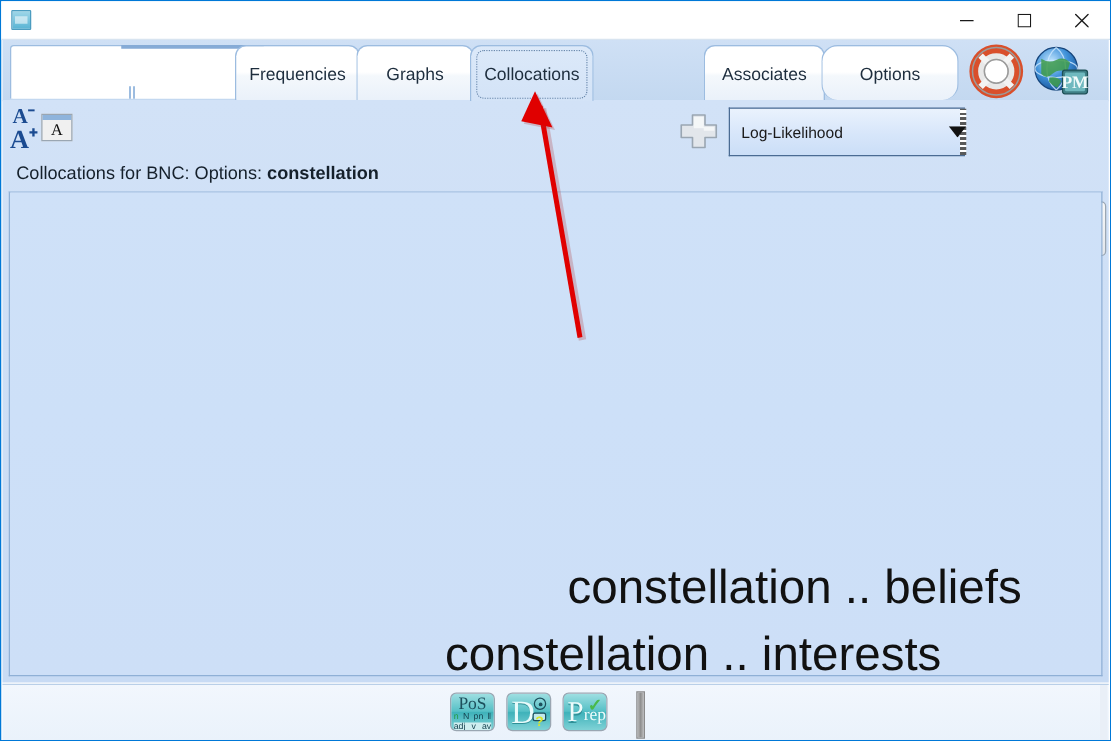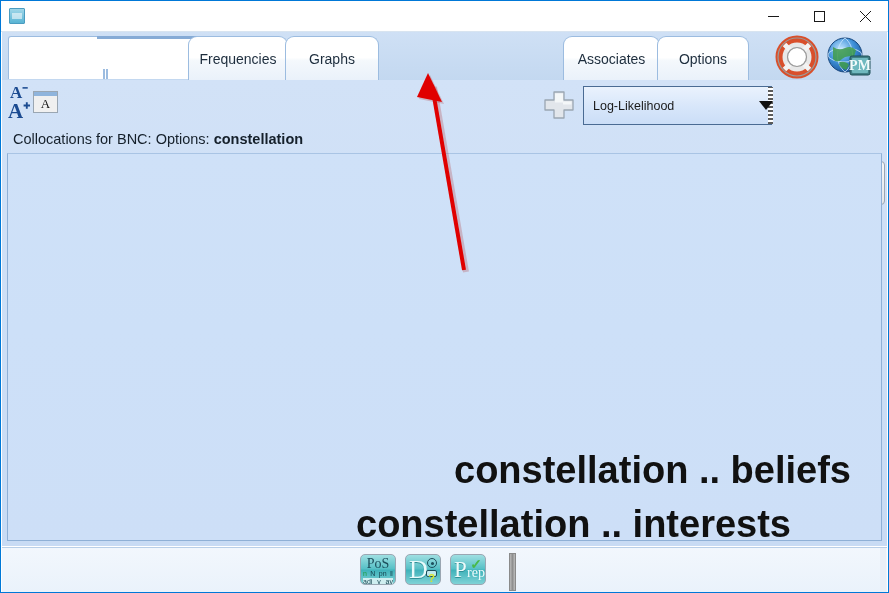--- a/index.html
+++ b/index.html
@@ -315,21 +315,20 @@
     background: linear-gradient(#cfe1f8 0%, #cde0f8 45%, #cddff7 100%);
     box-sizing: border-box;
     overflow: hidden;
   }
   .cloud-word {
     position: absolute;
     color: #111111;
     white-space: nowrap;
     font-family: "Liberation Sans", sans-serif;
     cursor: default;
-    font-weight: bold;
   }
   #cloud-word-0 { left: 446px; top: 295px; font-size: 38px; }
   #cloud-word-1 { left: 348px; top: 349px; font-size: 38px; }
 
   
   #annotation-arrow {
     position: absolute;
     left: 0; top: 0;
     width: 889px; height: 593px;
     pointer-events: none;
@@ -460,27 +459,31 @@
     </div>
 
     <div class="tab" style="left:186px; width:100px;">
       <span class="tab-label">Frequencies</span>
     </div>
 
     <div class="tab" style="left:283px; width:94px;">
       <span class="tab-label">Graphs</span>
     </div>
 
+    <div class="tab active" style="left:374px; width:99px;">
+      <span class="tab-focus"></span>
+      <span class="tab-label">Collocations</span>
+    </div>
 
 
     <div class="tab" style="left:561px; width:97px;">
       <span class="tab-label">Associates</span>
     </div>
 
-    <div class="tab" style="left:655px; width:92px;">
+    <div class="tab" style="left:655px; width:110px;border-radius:13px;">
       <span class="tab-label">Options</span>
     </div>
   </div>
 
   <div id="help-icon-wrap">
     <svg width="46" height="46" viewBox="0 0 46 46">
       <circle cx="23" cy="23" r="19" fill="#e8e8e8" stroke="#b9b9b9" stroke-width="1"></circle>
       <circle cx="23" cy="23" r="18" fill="none" stroke="#d94f2b" stroke-width="7"></circle>
       <circle cx="23" cy="23" r="9.5" fill="#ffffff" stroke="#c9c9c9" stroke-width="1"></circle>
       <g stroke="#f3f3f3" stroke-width="5" stroke-linecap="butt">

